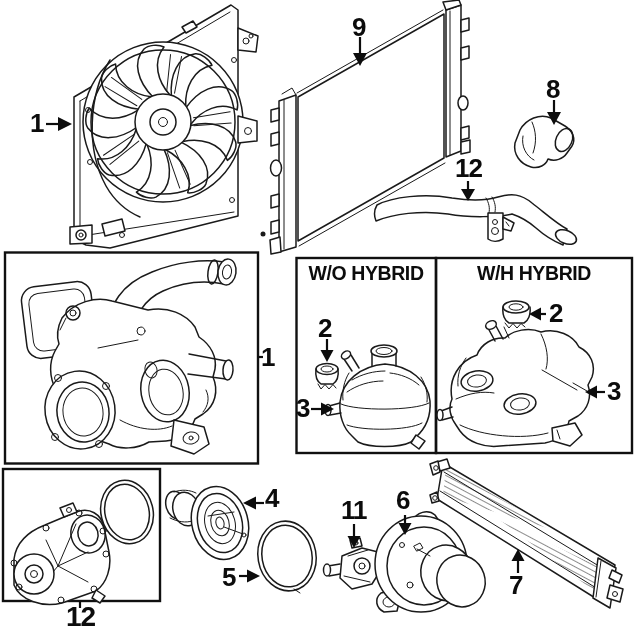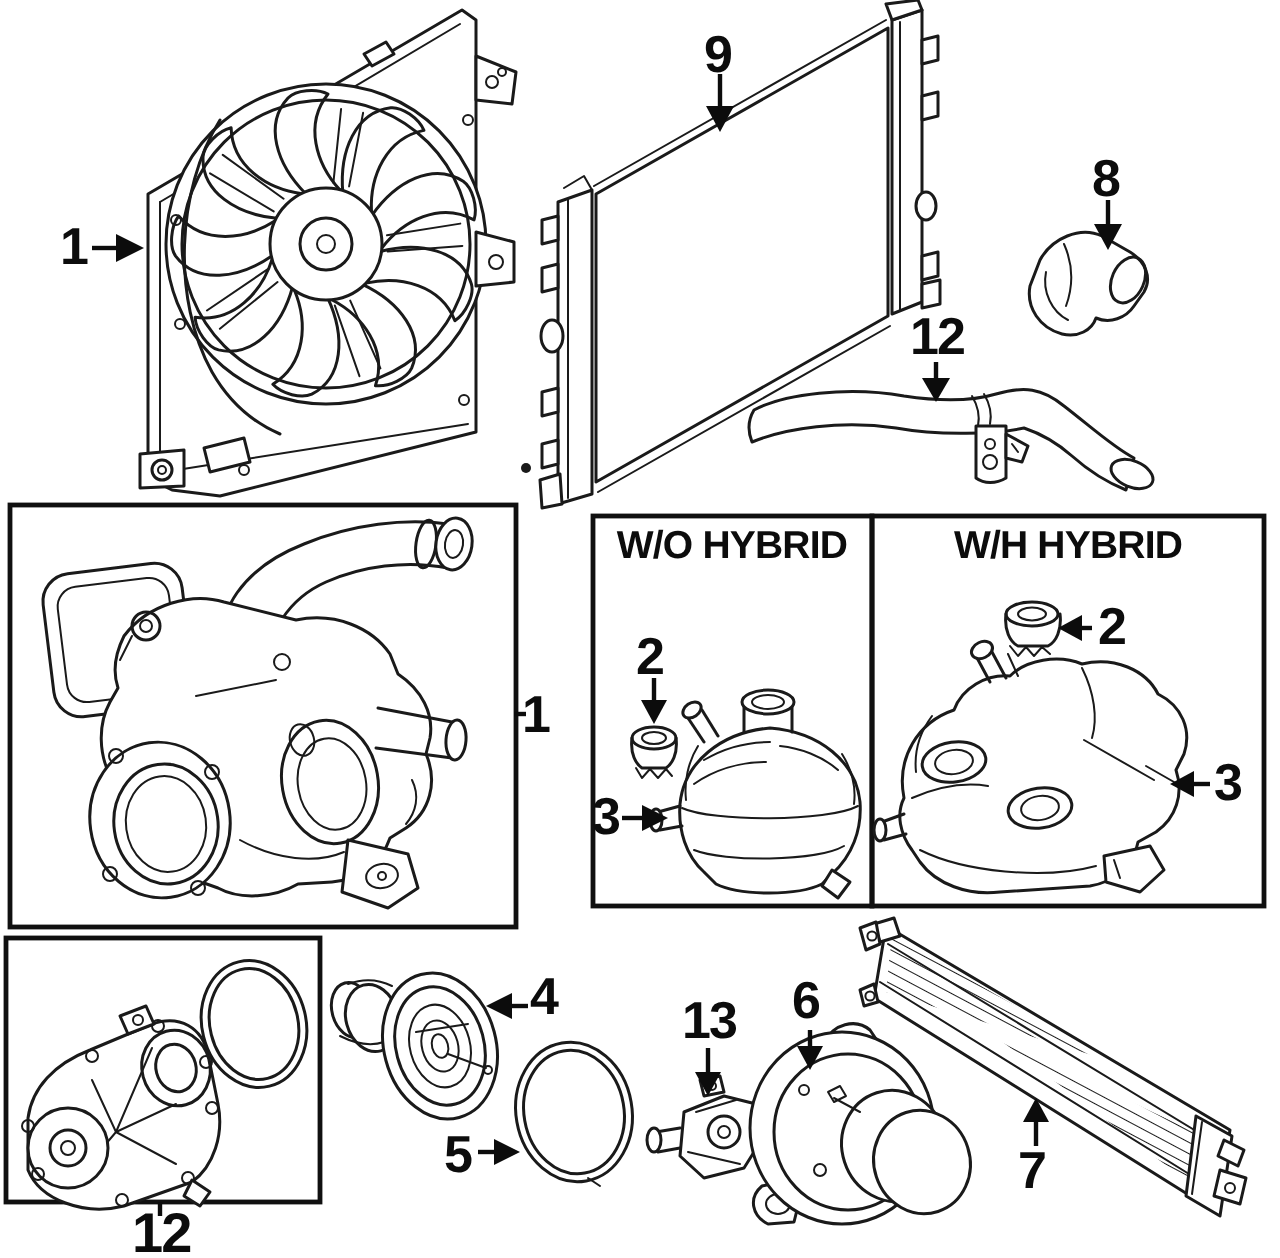--- a/index.html
+++ b/index.html
@@ -378,18 +378,18 @@
 <div class="cap" style="left:296px;top:264px;width:140px">W/O HYBRID</div>
 <div class="cap" style="left:436px;top:264px;width:196px">W/H HYBRID</div>
 
 <div class="num" style="left:318px;top:315px">2</div>
 <div class="num" style="left:296px;top:395px">3</div>
 <div class="num" style="left:549px;top:300px">2</div>
 <div class="num" style="left:607px;top:378px">3</div>
 
 <div class="num" style="left:265px;top:485px">4</div>
 <div class="num" style="left:222px;top:564px">5</div>
-<div class="num" style="left:341px;top:497px">13</div>
+<div class="num" style="left:341px;top:497px">11</div>
 <div class="num" style="left:396px;top:487px">6</div>
 <div class="num" style="left:509px;top:572px">7</div>
 <div class="num" style="left:66px;top:603px;font-size:28px">12</div>
 
 </div>
 
 </body></html>

